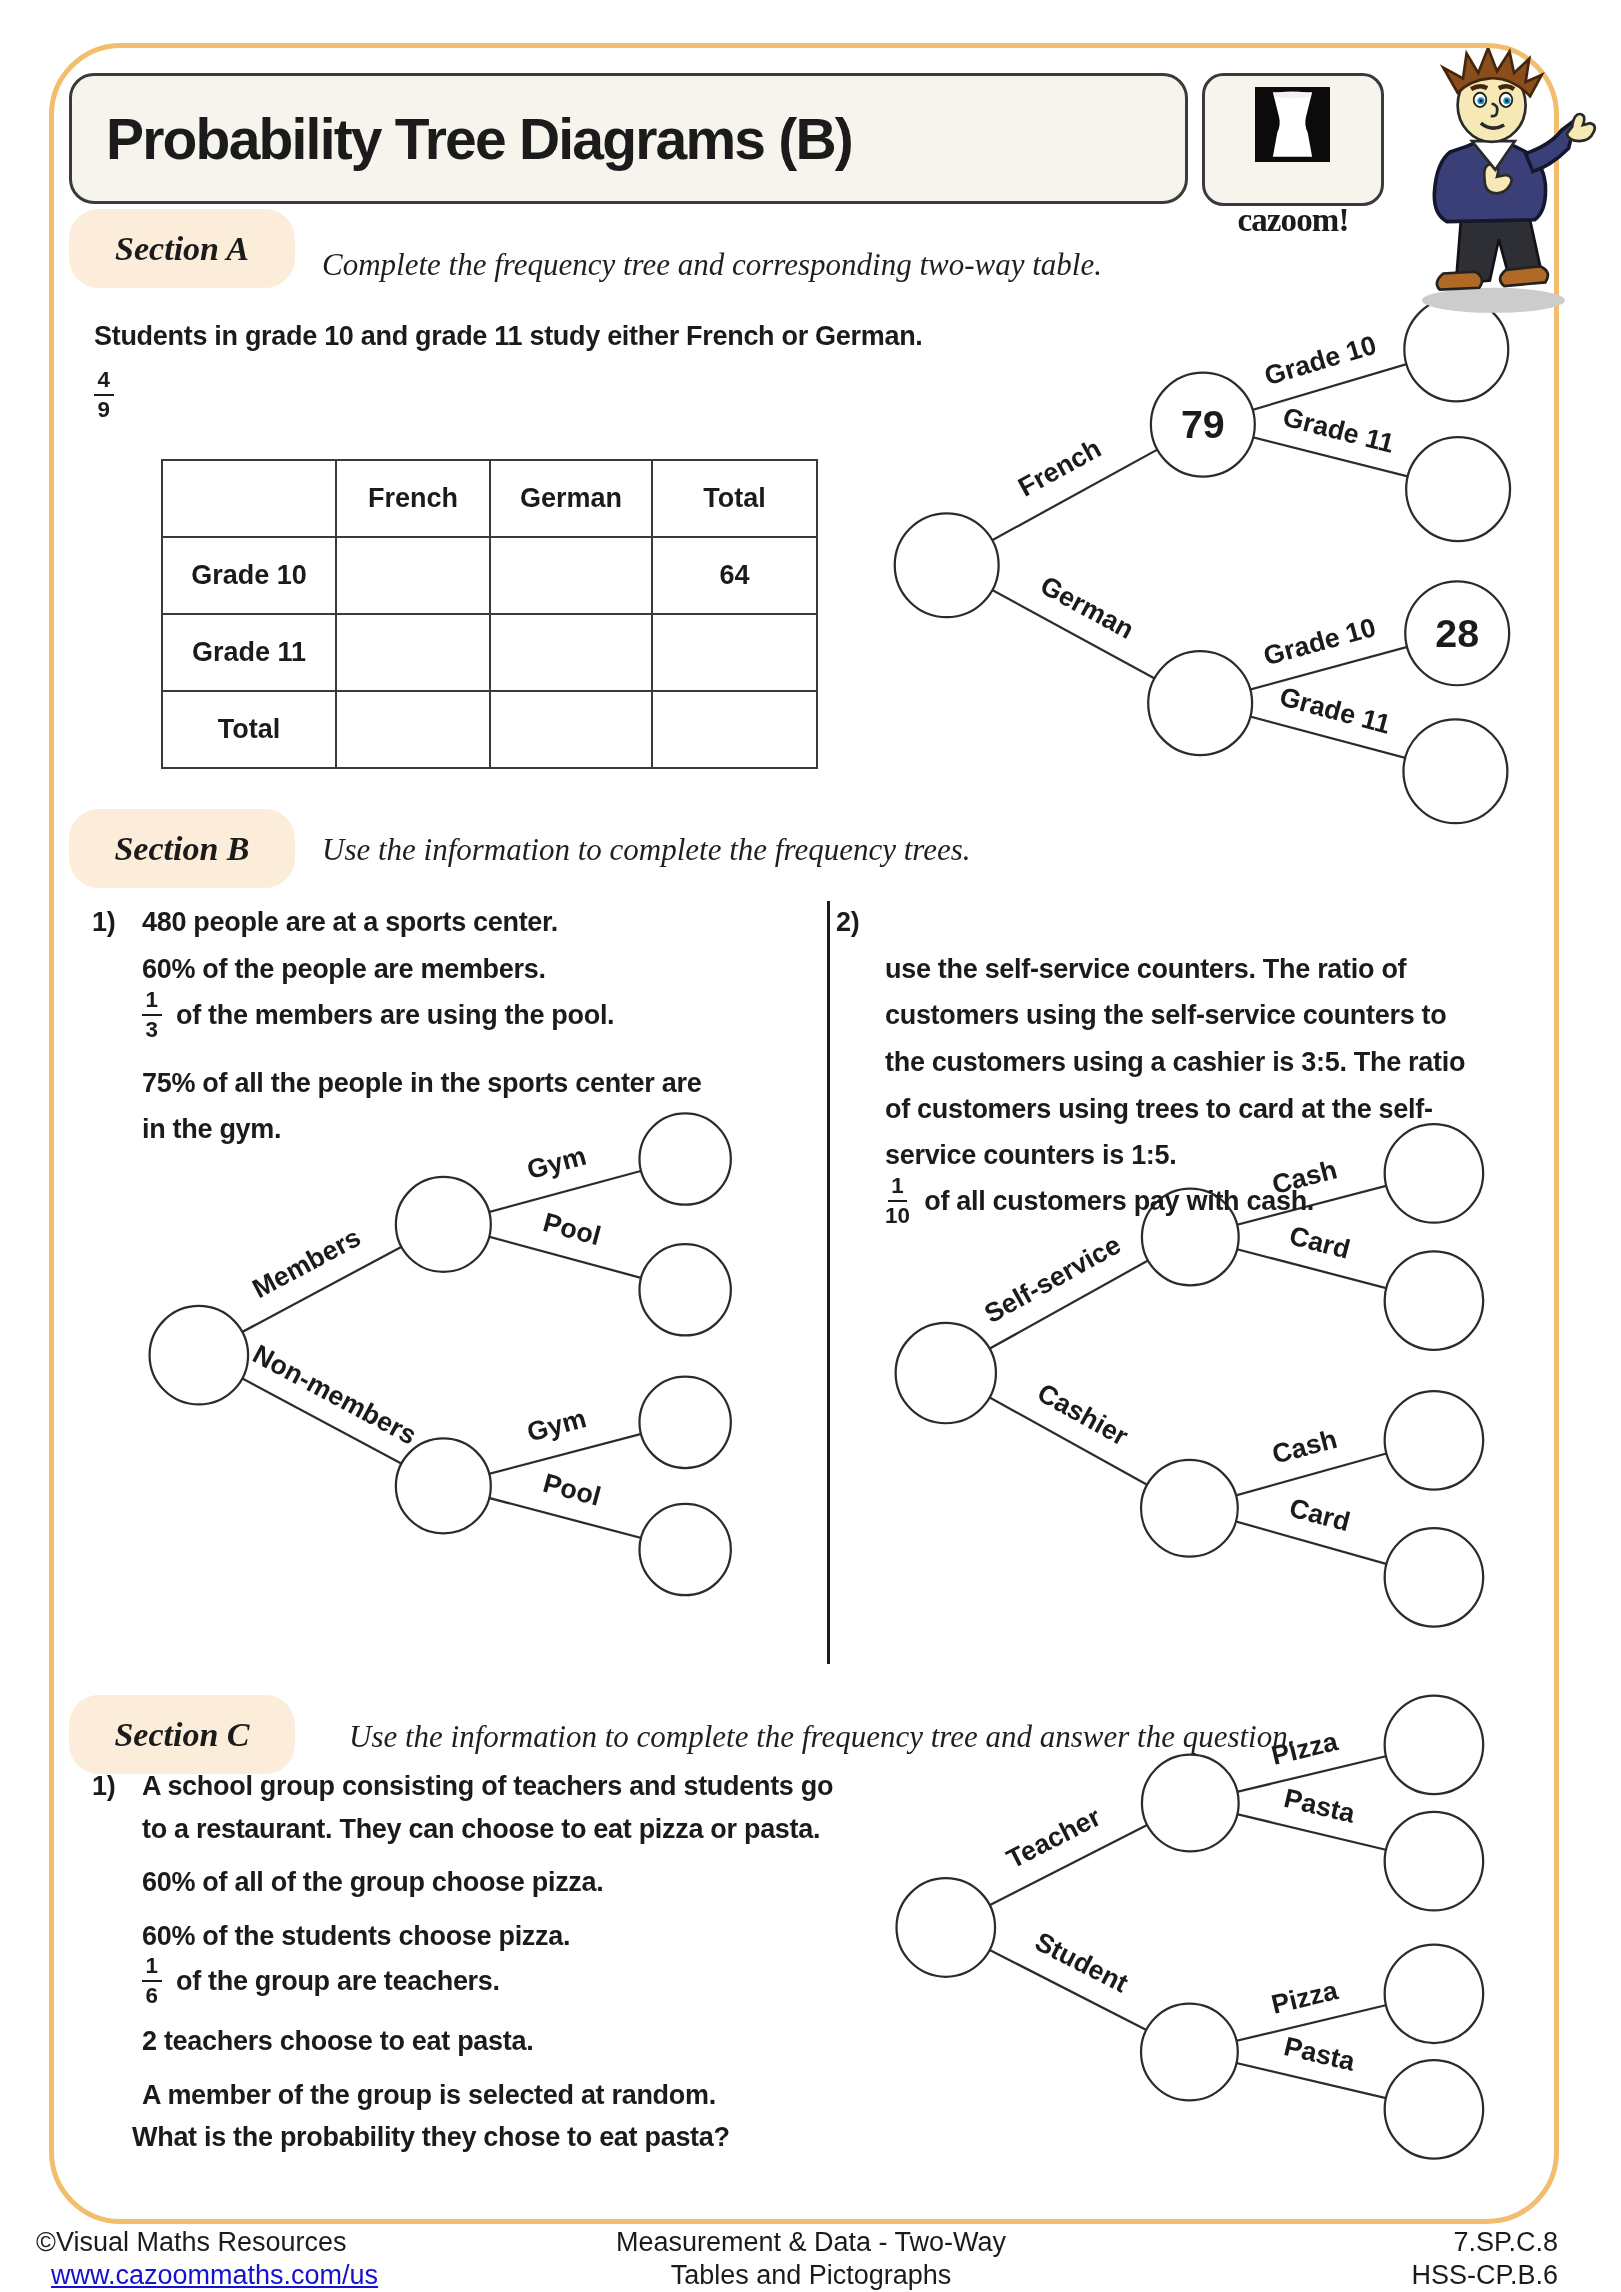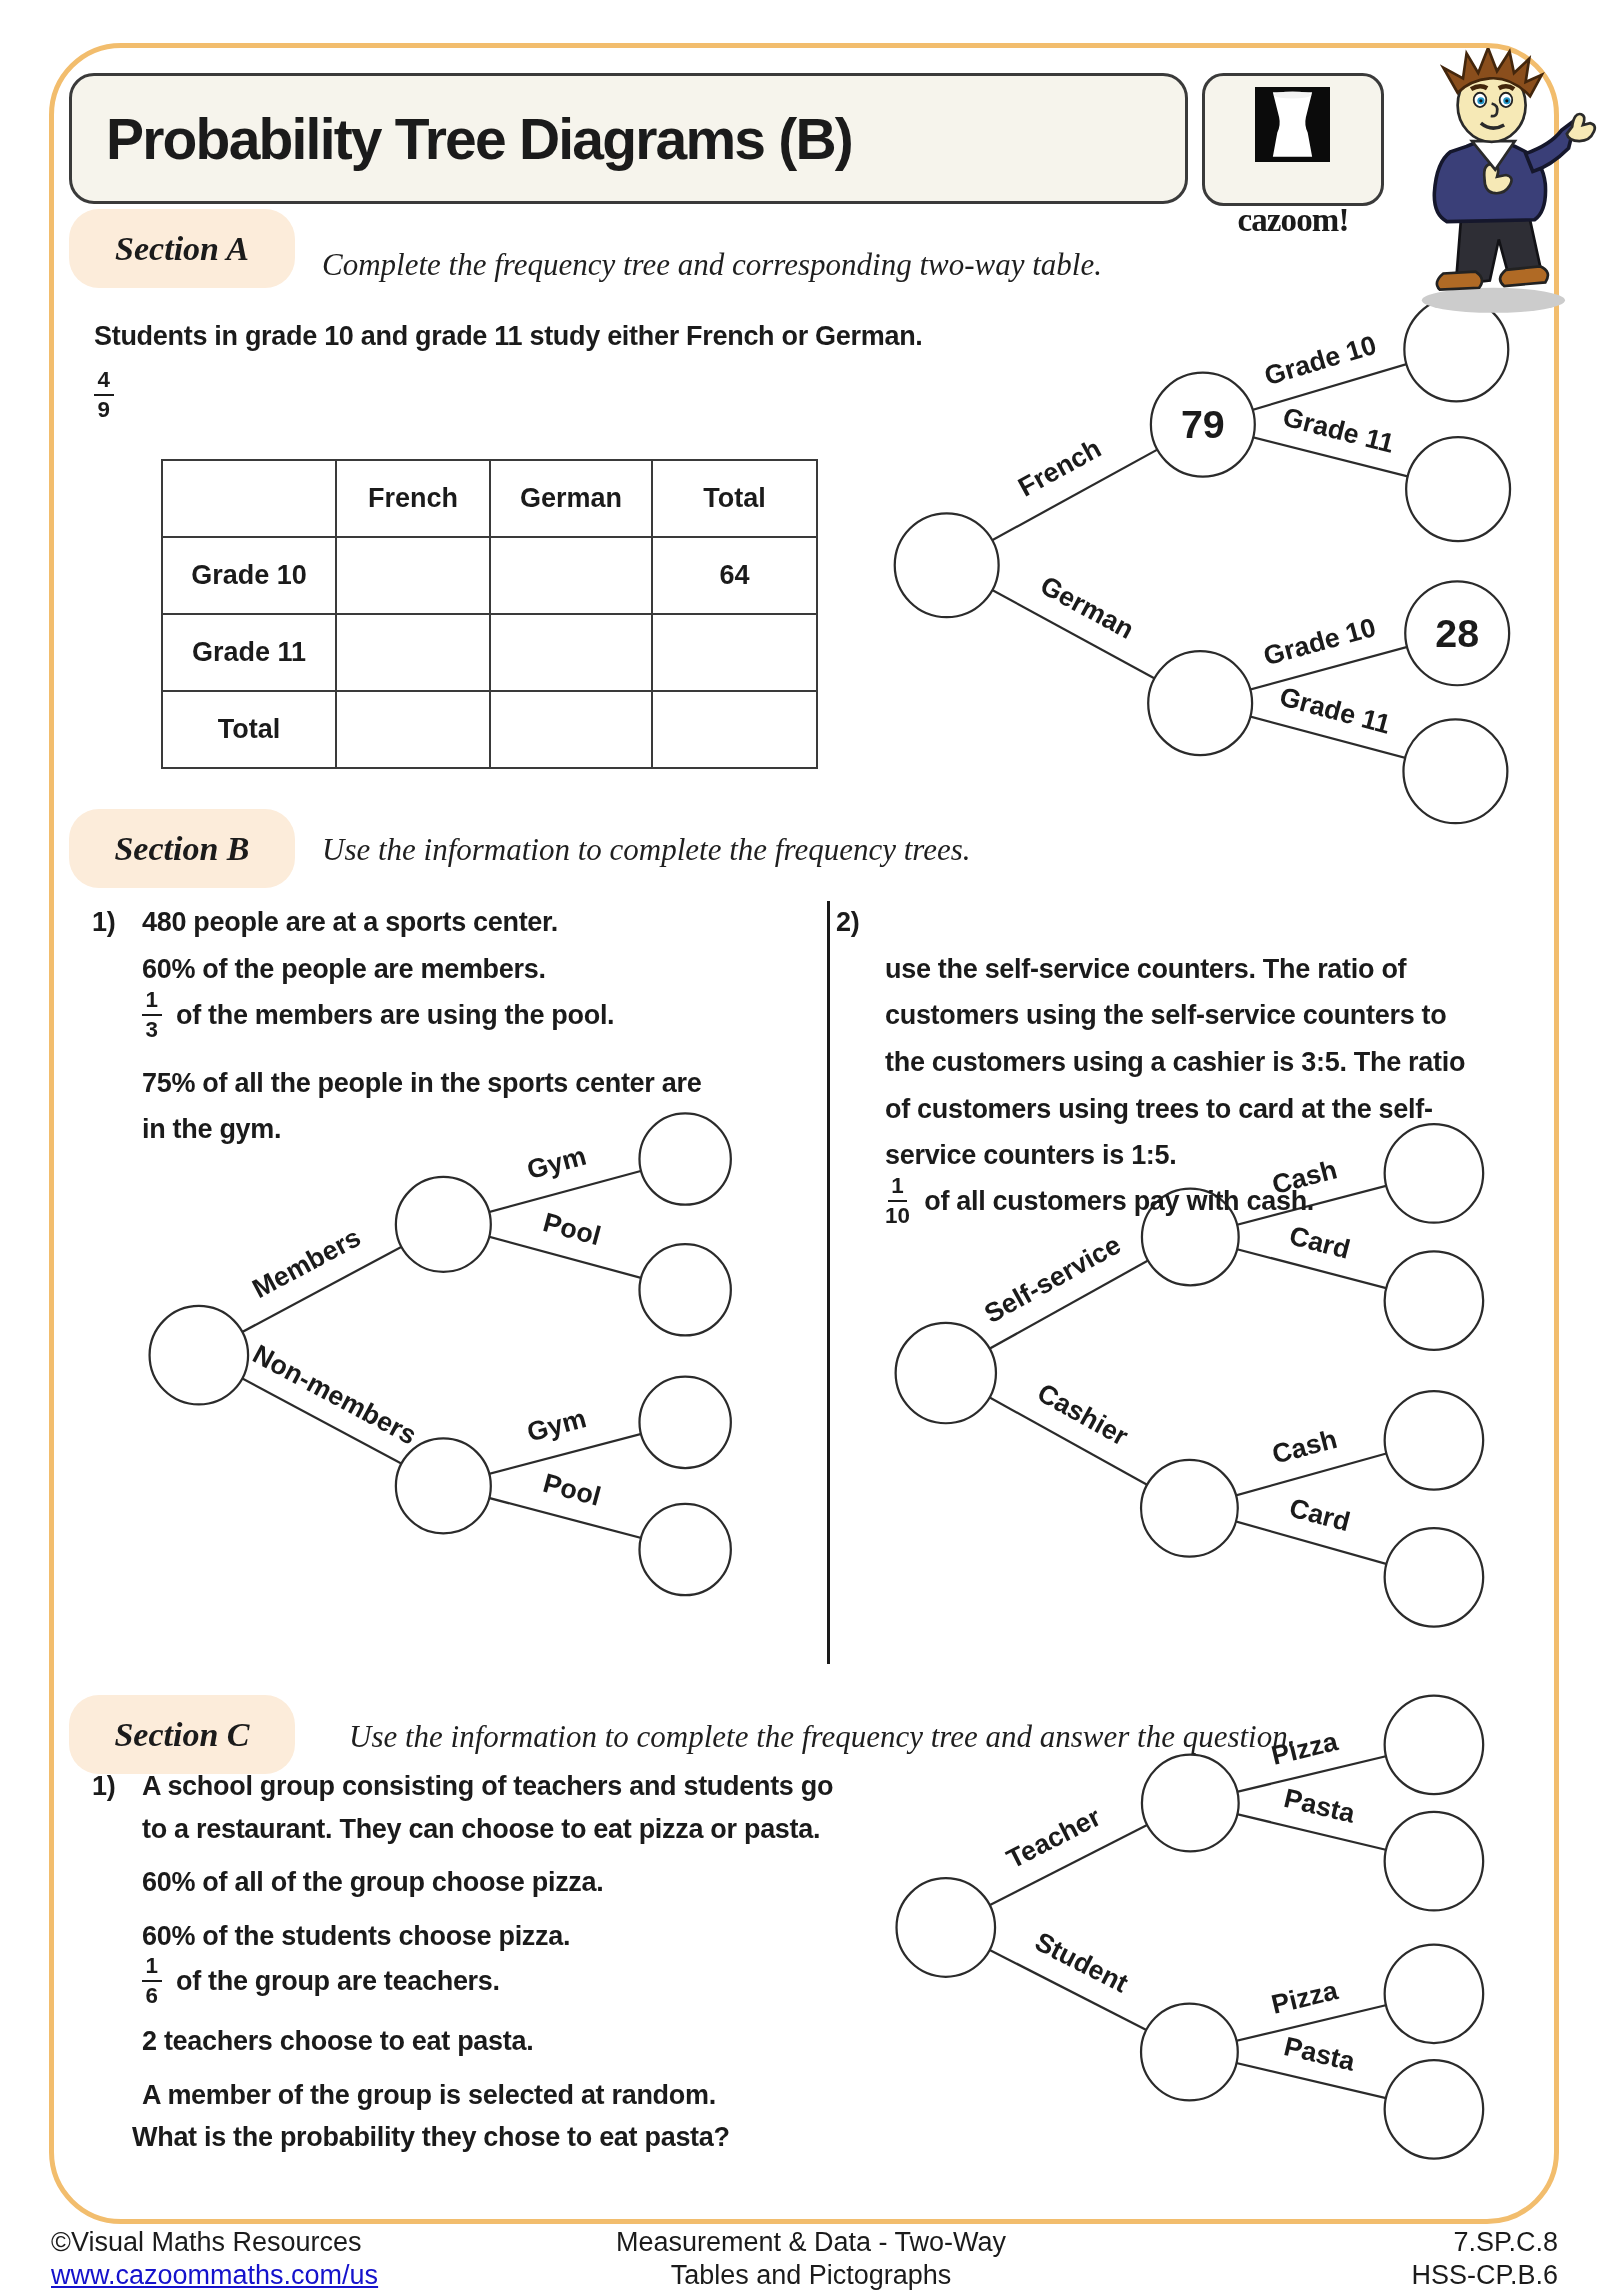--- a/index.html
+++ b/index.html
@@ -273,21 +273,21 @@
       <circle cx="1601" cy="2355" r="55"></circle>
       <text class="blabel" x="1181" y="2061" transform="rotate(-27 1181 2061)">Teacher</text>
       <text class="blabel" x="1203" y="2200" transform="rotate(27 1203 2200)">Student</text>
       <text class="blabel" x="1459" y="1962" transform="rotate(-13.4 1459 1962)">Pizza</text>
       <text class="blabel" x="1471" y="2026" transform="rotate(13.4 1471 2026)">Pasta</text>
       <text class="blabel" x="1459" y="2240" transform="rotate(-13.4 1459 2240)">Pizza</text>
       <text class="blabel" x="1471" y="2303" transform="rotate(13.4 1471 2303)">Pasta</text>
     </g>
   </svg>
 
-  <div class="abs foot" style="left:51px;top:2227px">©Visual Maths Resources</div>
+  <div class="abs foot" style="left:36px;top:2227px">©Visual Maths Resources</div>
   <a class="abs foot" id="foot-link" style="left:51px;top:2260px" href="#">www.cazoommaths.com/us</a>
   <div class="abs foot" style="left:0;top:2227px;width:1622px;text-align:center">Measurement &amp; Data - Two-Way</div>
   <div class="abs foot" style="left:0;top:2260px;width:1622px;text-align:center">Tables and Pictographs</div>
   <div class="abs foot" style="left:1254px;top:2227px;width:304px;text-align:right">7.SP.C.8</div>
   <div class="abs foot" style="left:1254px;top:2260px;width:304px;text-align:right">HSS-CP.B.6</div>
 
 </div>
 
 
 </body></html>

